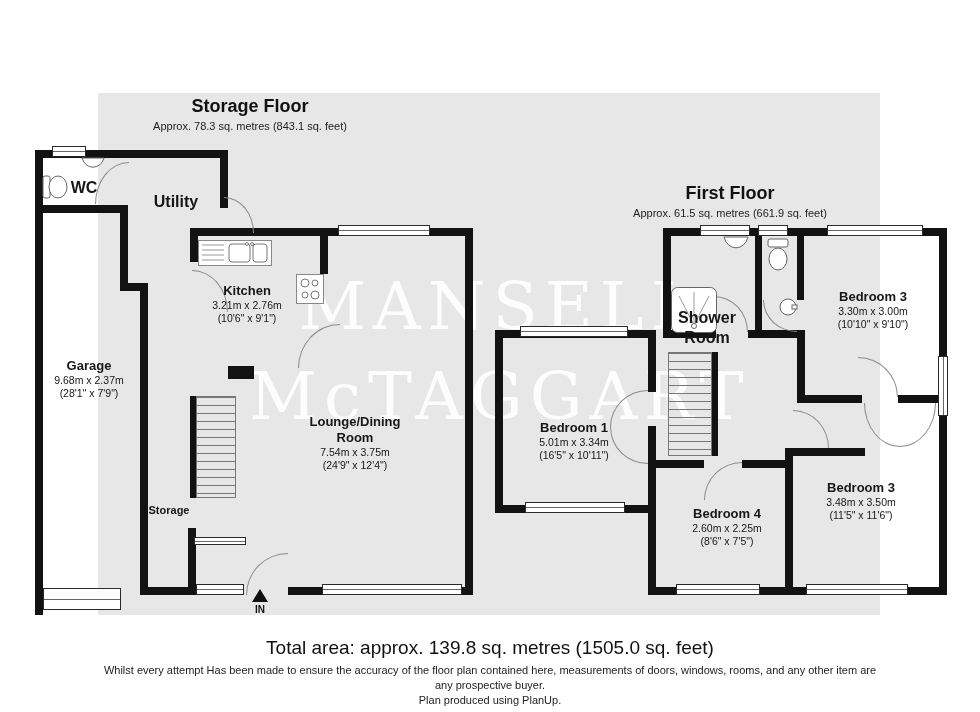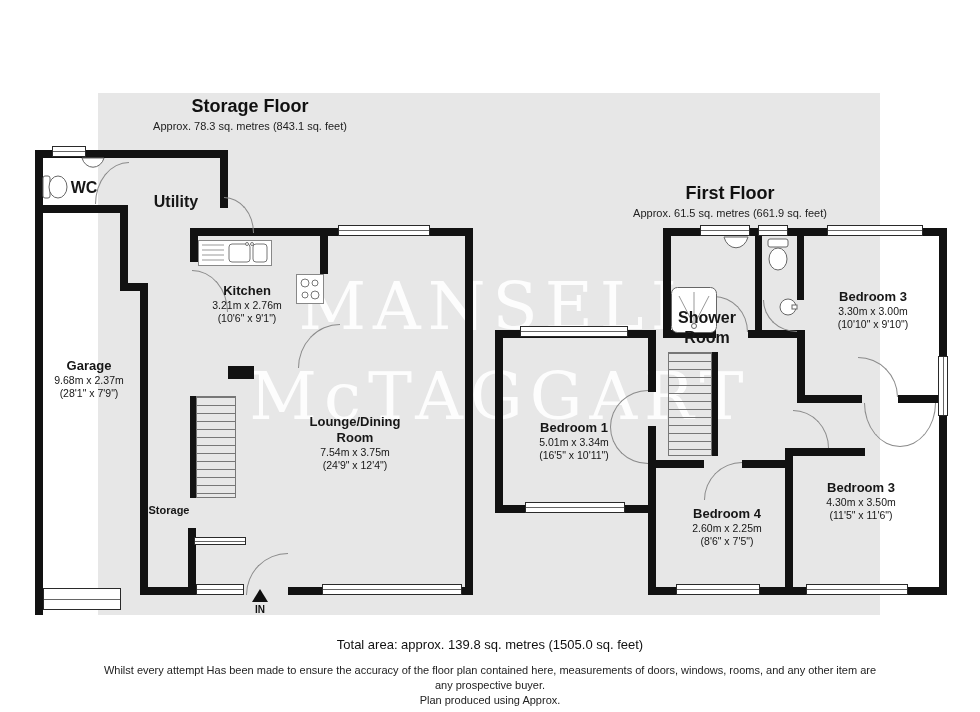--- a/index.html
+++ b/index.html
@@ -25,21 +25,21 @@
           background:repeating-linear-gradient(to bottom,#777 0,#777 1px,transparent 1px,transparent 8px);}
   .fixture{position:absolute;z-index:3;}
   .room-label{position:absolute;text-align:center;z-index:4;color:#161616;line-height:1.22;}
   .room-label .rname{font-weight:bold;font-size:13px;}
   .room-label .rname.sm{font-size:16px;}
   .room-label .rdim{font-size:10.5px;}
   .in-arrow{position:absolute;width:0;height:0;border-left:8px solid transparent;
             border-right:8px solid transparent;border-bottom:13px solid #111;z-index:4;}
   .in-label{position:absolute;text-align:center;font-size:10px;font-weight:bold;z-index:4;}
   .footer{position:absolute;left:0;width:980px;text-align:center;z-index:4;}
-  .footer .total{font-size:13px;color:#111;}
+  .footer .total{font-size:19px;color:#111;}
   .footer .fine{font-size:11px;line-height:1.35;color:#222;}
 </style>
 </head>
 <body>
 
 <div class="canvas">
 
   <div class="graybg"></div>
 
   <div class="watermark">
@@ -236,26 +236,26 @@
     <div class="rdim">5.01m x 3.34m</div>
     <div class="rdim">(16'5" x 10'11")</div>
   </div>
   <div class="room-label" style="left:654px;top:506px;width:146px;">
     <div class="rname">Bedroom 4</div>
     <div class="rdim">2.60m x 2.25m</div>
     <div class="rdim">(8'6" x 7'5")</div>
   </div>
   <div class="room-label" style="left:787px;top:480px;width:148px;">
     <div class="rname">Bedroom 3</div>
-    <div class="rdim">4.30m x 3.50m</div>
+    <div class="rdim">3.48m x 3.50m</div>
     <div class="rdim">(11'5" x 11'6")</div>
   </div>
 
   <div class="footer" style="top:637px;">
     <div class="total">Total area: approx. 139.8 sq. metres (1505.0 sq. feet)</div>
   </div>
   <div class="footer" style="top:663px;">
     <div class="fine">Whilst every attempt Has been made to ensure the accuracy of the floor plan contained here, measurements of doors, windows, rooms, and any other item are</div>
     <div class="fine">any prospective buyer.</div>
-    <div class="fine">Plan produced using Approx.</div>
+    <div class="fine">Plan produced using PlanUp.</div>
   </div>
 
 </div>
 
 </body></html>

